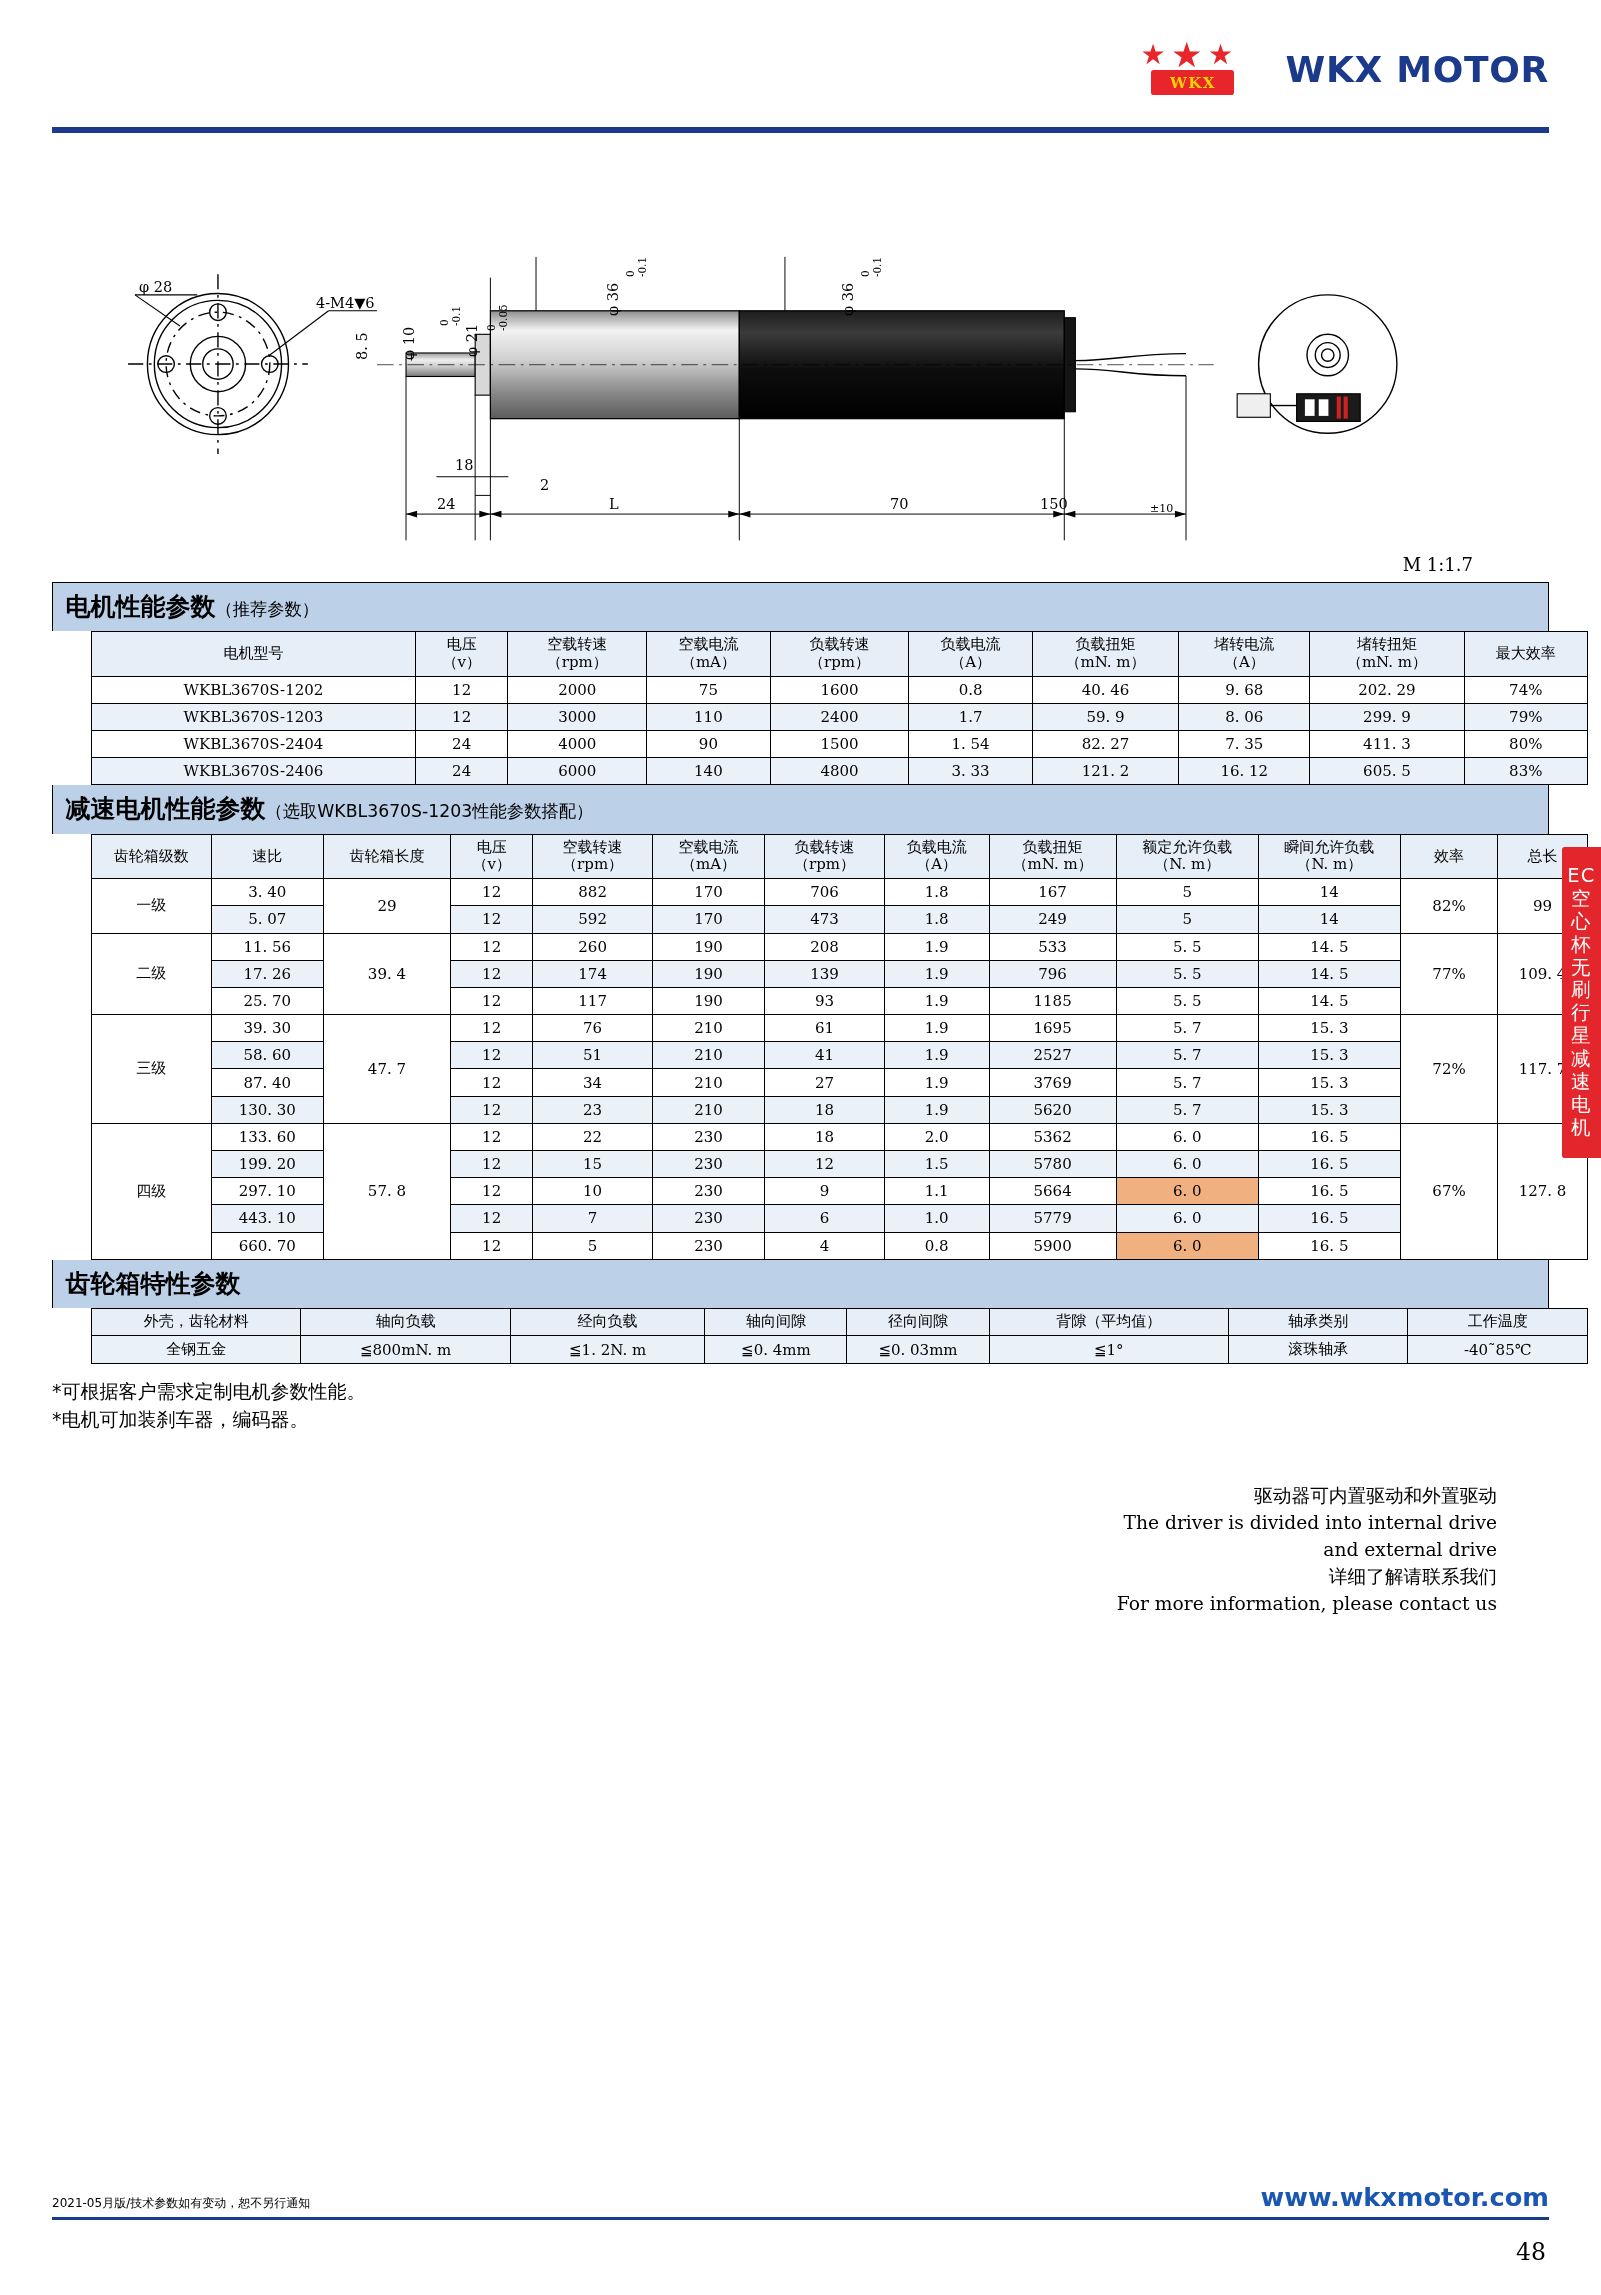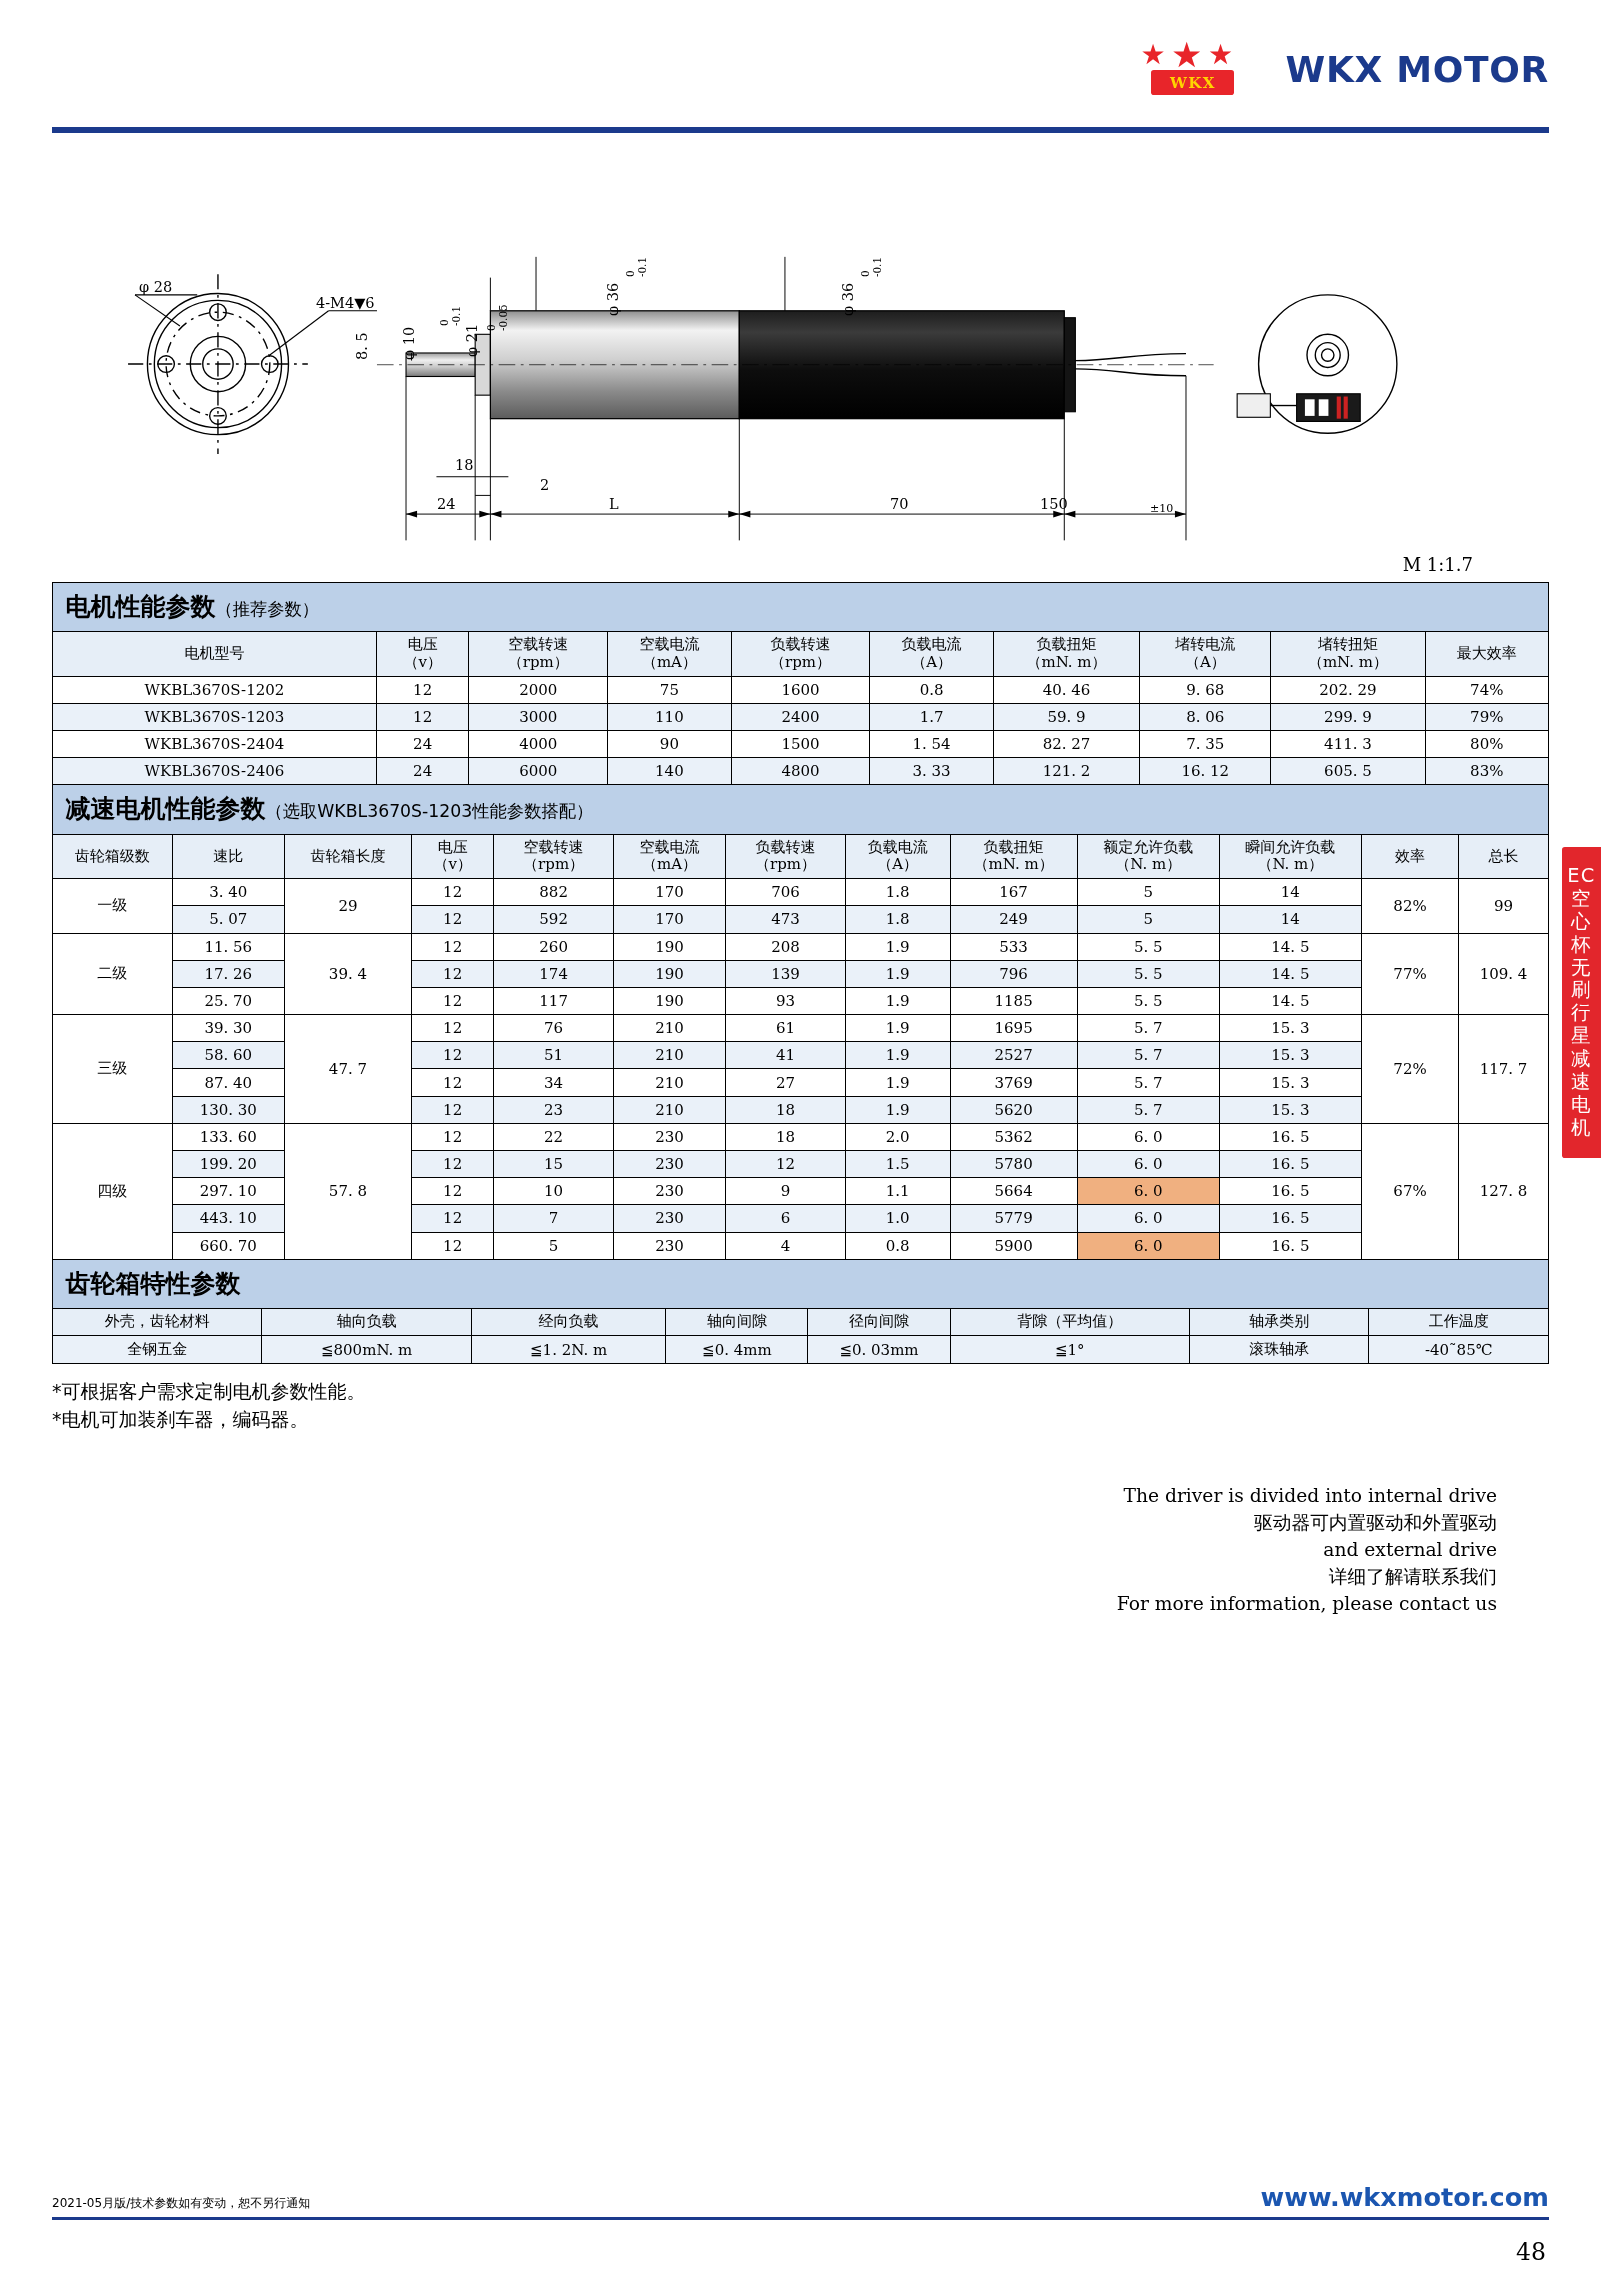--- a/index.html
+++ b/index.html
@@ -120,21 +120,21 @@
     font-family:"DejaVu Serif",serif;
   }
   table td, table th{
     border:0.7px solid #000;
     text-align:center;
     vertical-align:middle;
     font-size:15px;
     padding:4.1px 1.4px;
     font-weight:normal;
   }
-  table.outer{ border:1.4px solid #000;}
+  table.outer{ border:1.4px solid #000;margin-left:39px;}
   th.hdr{
     background:#e6eef7;
     font-size:15px;
     line-height:1.18;
   }
   tr.alt td{ background:#eaf1f9;}
   td.hl{ background:#f0b080;}
   .mini{ font-size:14px;}
 
   
@@ -722,22 +722,22 @@
       </tbody>
     </table>
   </div>
 
   <div class="notes">
     <div>*可根据客户需求定制电机参数性能。</div>
     <div>*电机可加装刹车器，编码器。</div>
   </div>
 
   <div class="contact">
+    <div>驱动器可内置驱动和外置驱动</div>
     <div>The driver is divided into internal drive</div>
-    <div>驱动器可内置驱动和外置驱动</div>
     <div>and external drive</div>
     <div>详细了解请联系我们</div>
     <div>For more information, please contact us</div>
   </div>
 
   <div class="footer">
     <div class="footer-left">2021-05月版/技术参数如有变动，恕不另行通知</div>
     <div class="footer-right">www.wkxmotor.com</div>
   </div>
   <div class="footer-rule"></div>

